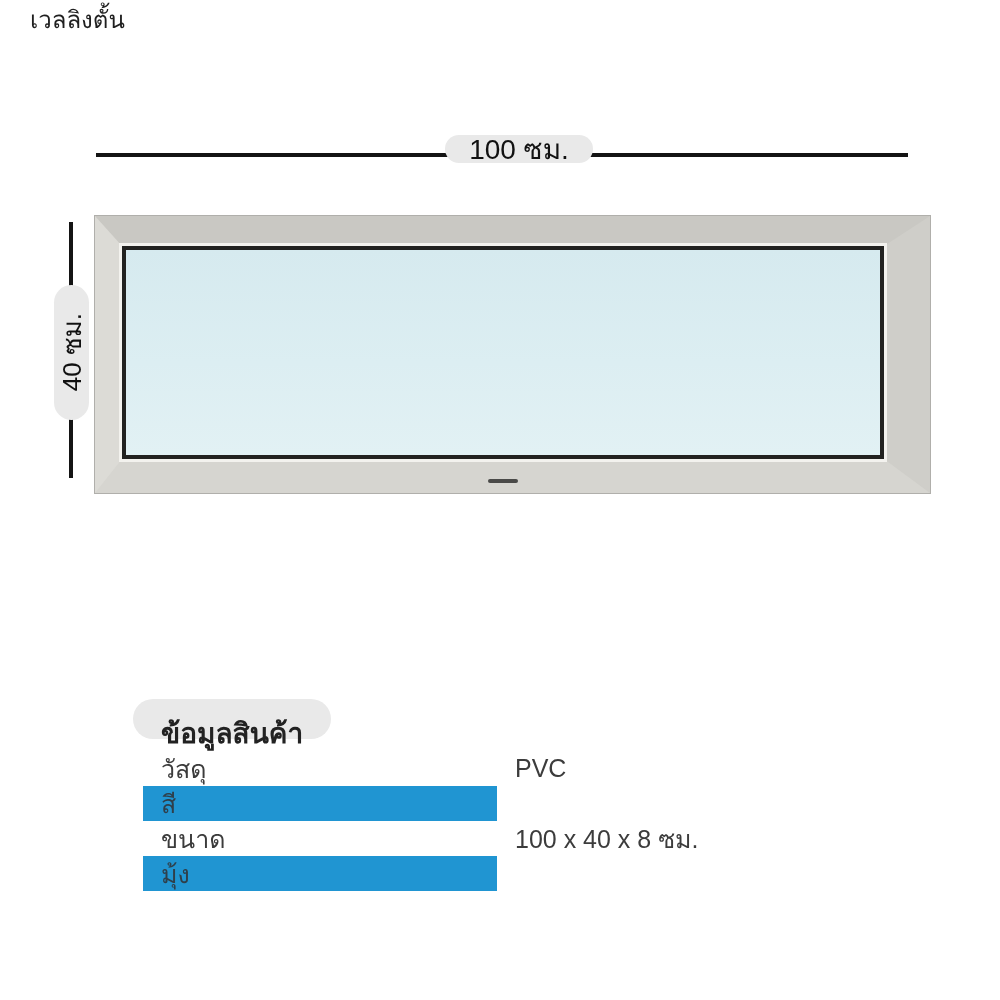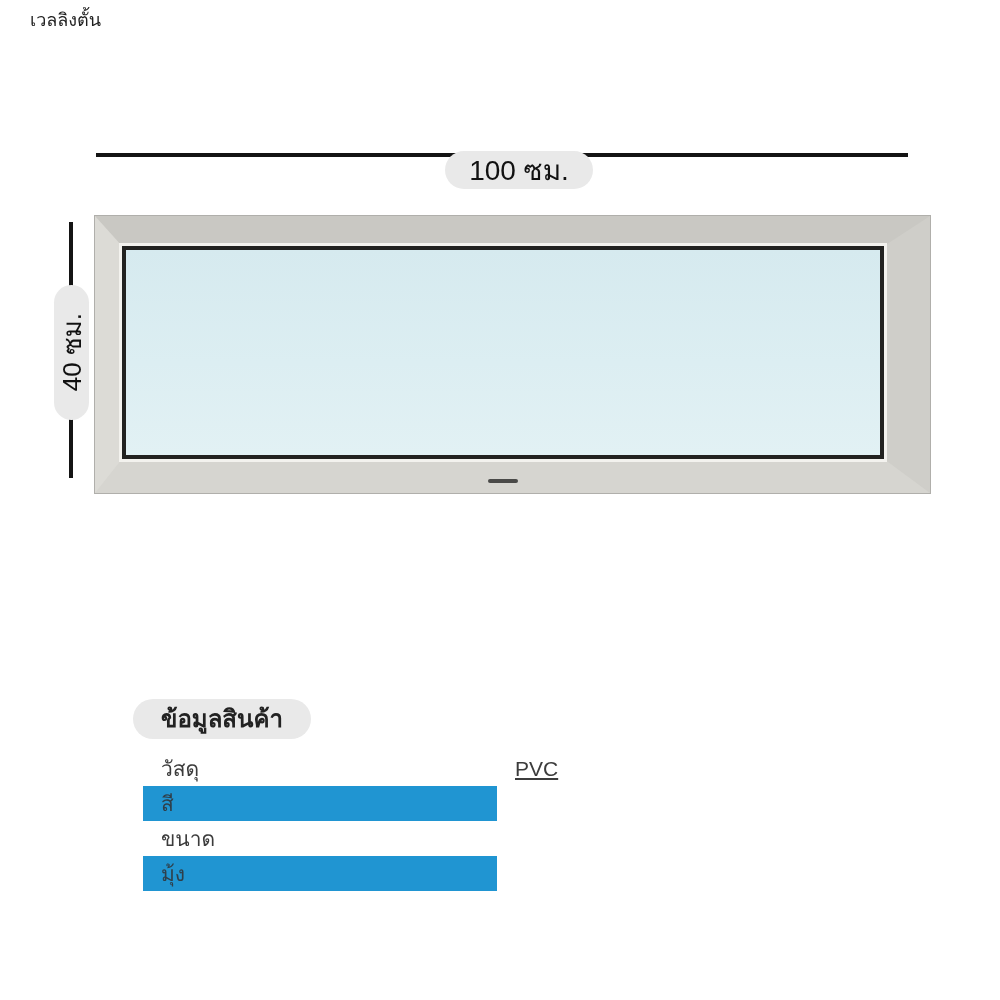--- a/index.html
+++ b/index.html
@@ -8,21 +8,21 @@
     width: 1000px; height: 1000px;
     position: relative;
     font-family: "Liberation Sans", "DejaVu Sans", sans-serif;
     overflow: hidden;
   }
 
   
   .logo { position: absolute; left: 30px; top: 8px; display: inline-block; }
   .logo-thai {
     text-align: right; padding-right: 6px;
-    font-size: 18px; color: #1f1f1f; line-height: 24px;
+    font-size: 24px; color: #1f1f1f; line-height: 24px;
   }
   .logo-en {
     font-weight: bold; color: #1b1b1b;
     font-size: 46px; letter-spacing: -1px; line-height: 48px;
     white-space: nowrap;
   }
   .logo-en .big-w { font-size: 61px; letter-spacing: -2px; }
 
   
   .dim-line-h {
@@ -32,21 +32,21 @@
   .dim-line-v {
     position: absolute; left: 69px; top: 222px;
     width: 4px; height: 256px; background: var(--line-black, #111);
   }
   .dim-pill {
     position: absolute; background: var(--pill-gray, #ebebeb);
     display: flex; align-items: center; justify-content: center;
     color: #111; font-size: 28px;
   }
   .dim-pill-top {
-    left: 445px; top: 151px; width: 148px; height: 38px; border-radius: 20px;
+    left: 445px; top: 135px; width: 148px; height: 28px; border-radius: 20px;
   }
   .dim-pill-left {
     left: 54px; top: 285px; width: 35px; height: 135px; border-radius: 18px;
   }
   .dim-pill-left span {
     writing-mode: vertical-rl; transform: rotate(180deg);
     font-size: 26px; white-space: nowrap;
   }
 
   
@@ -68,34 +68,34 @@
   .handle {
     position: absolute; left: 50%; bottom: -24px;
     transform: translateX(-50%);
     width: 30px; height: 4px; border-radius: 2px;
     background: #4a4a48;
   }
 
   
   .info-title-pill {
     position: absolute; left: 133px; top: 699px;
-    height: 40px; line-height: 40px; padding: 0 28px;
+    height: 40px; line-height: 40px; padding: 15px 28px;
     border-radius: 21px; background: var(--pill-gray, #e9e9e9);
-    font-size: 24px; font-weight: 600; color: #222;
+    font-size: 28px; font-weight: 600; color: #222;
   }
   .info-table {
     position: absolute; left: 143px; top: 751px; width: 692px;
   }
   .info-row { display: flex; height: 35px; align-items: stretch; }
   .info-row .cell {
     display: flex; align-items: center;
-    font-size: 21px; color: var(--row-text-dark, #3c3c3c);
+    font-size: 25px; color: var(--row-text-dark, #3c3c3c);
   }
   .cell-label { width: 354px; padding-left: 18px; }
-  .cell-value { flex: 1; margin-left: 4px; padding-left: 14px; text-decoration: underline; }
+  .cell-value { flex: 1; margin-left: 4px; padding-left: 14px; }
   .info-row.hl .cell {
     background: var(--accent-blue, #2095d2);
     color: var(--row-text-on-blue, #2f3f4a);
   }
 </style>
 </head>
 <body>
 
 <div class="logo">
   <div class="logo-thai">เวลลิงตั้น</div>
@@ -119,17 +119,18 @@
 <div class="info-table">
   <div class="info-row">
     <div class="cell cell-label">วัสดุ</div>
     <div class="cell cell-value">PVC</div>
   </div>
   <div class="info-row hl">
     <div class="cell cell-label">สี</div>
   </div>
   <div class="info-row">
     <div class="cell cell-label">ขนาด</div>
+    <div class="cell cell-value">100 x 40 x 8 ซม.</div>
   </div>
   <div class="info-row hl">
     <div class="cell cell-label">มุ้ง</div>
   </div>
 </div>
 
 </body></html>

